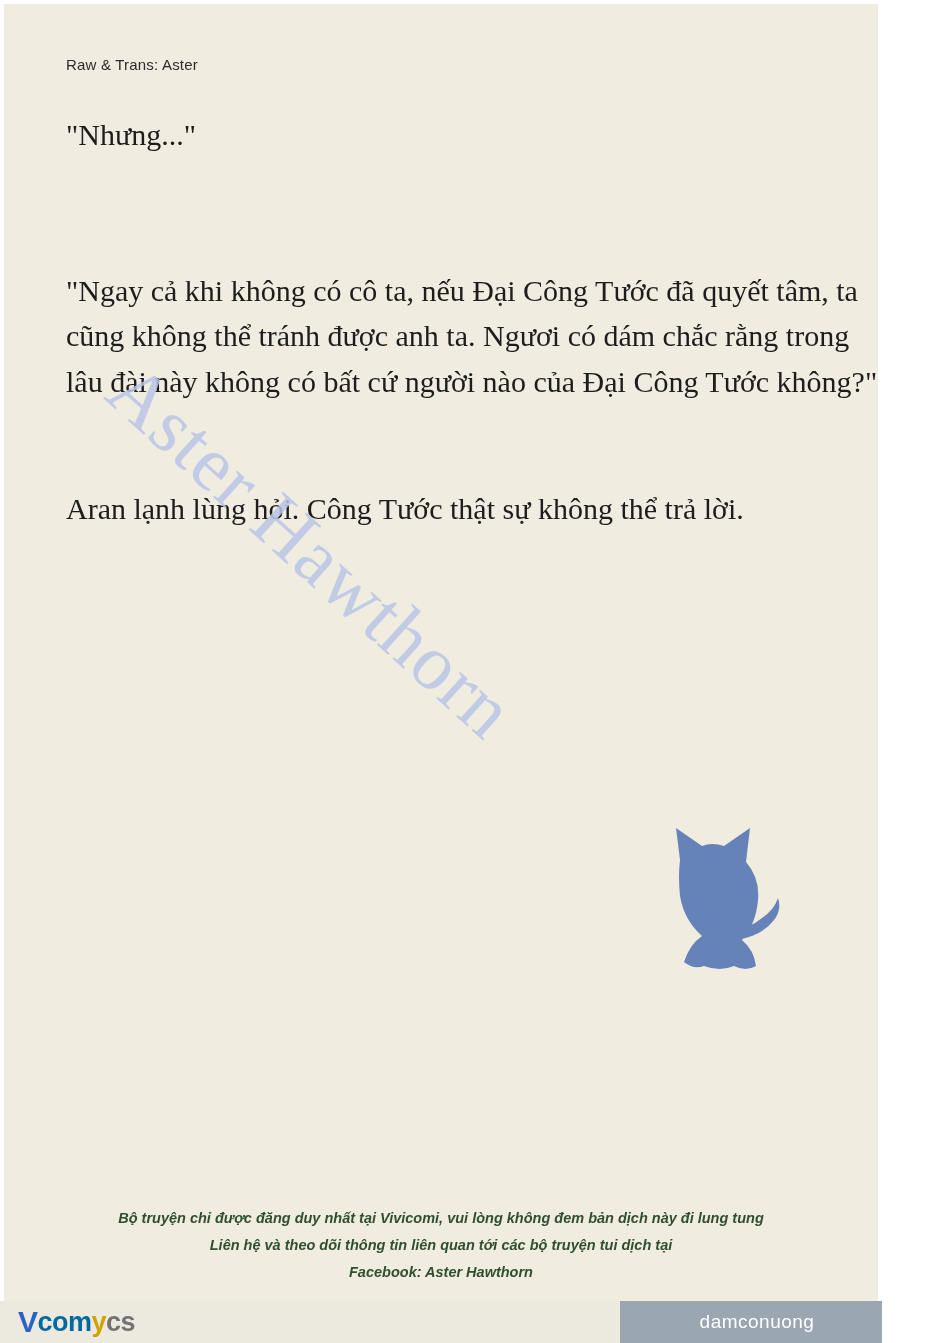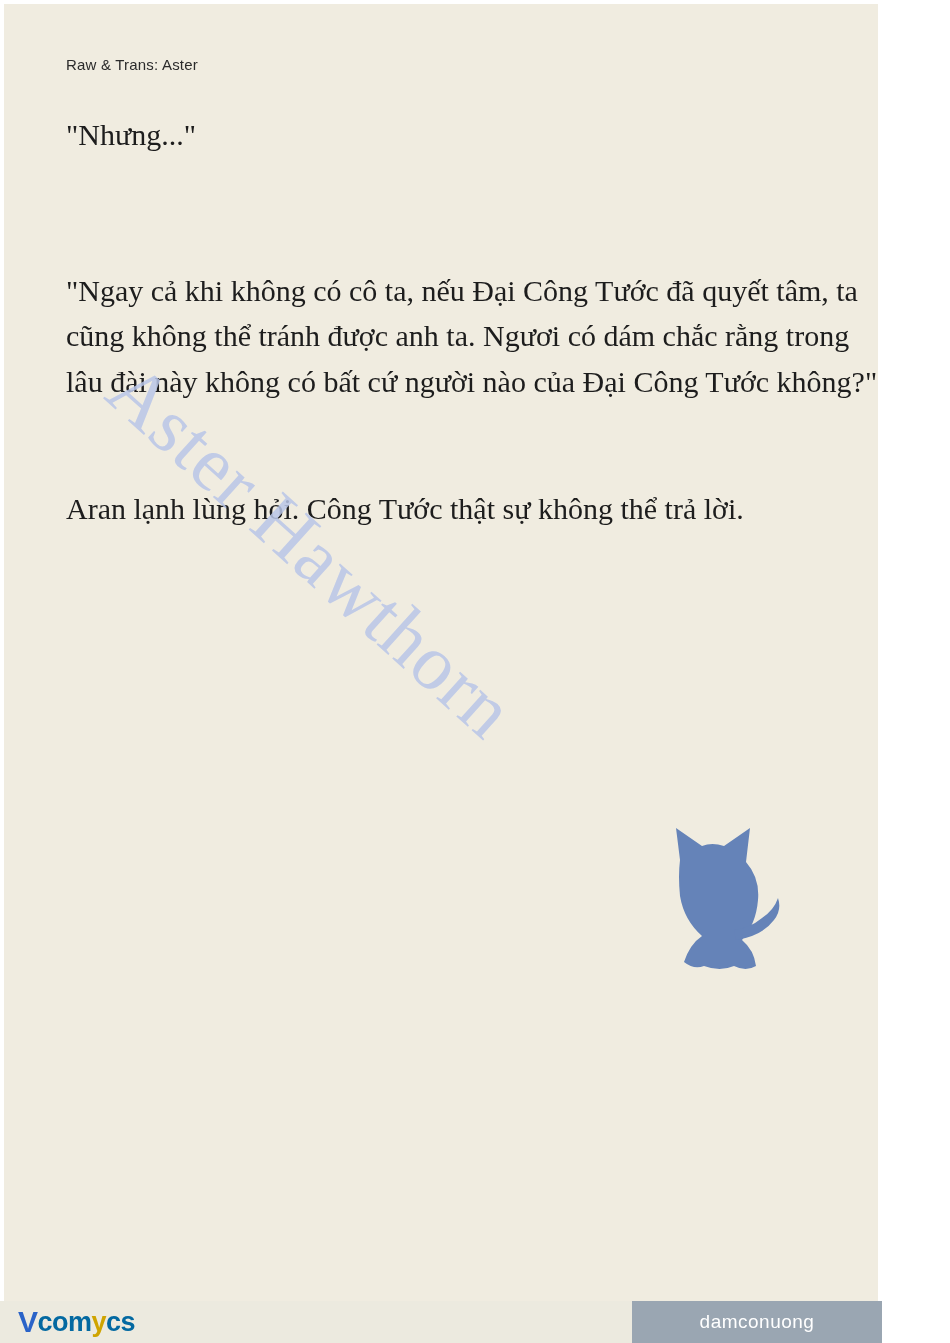--- a/index.html
+++ b/index.html
@@ -148,36 +148,37 @@
     color: #2a63c8;
     font-size: 30px;
   }
   .logo .com {
     color: #0369a1;
   }
   .logo .y {
     color: #cfa400;
   }
   .logo .cs {
-    color: #0369a1;
+    color: #737373;
   }
   .brand-tag {
     position: absolute;
     right: 0;
     bottom: 0;
     height: 42px;
     width: 250px;
     background: #9aa6b2;
     display: flex;
     align-items: center;
     justify-content: center;
     color: #ffffff;
     font-family: "Liberation Sans", sans-serif;
     font-size: 19px;
     letter-spacing: 0.5px;
+    padding-left: 12px;
   }
 </style>
 </head>
 <body>
 
 <div class="page">
 
   <div class="page-border-left"></div>
   <div class="page-border-top"></div>
   <div class="page-border-right"></div>
@@ -194,20 +195,25 @@
 
   <div class="cat-mark">
     <svg viewBox="0 0 140 160" width="140" height="160" xmlns="http://www.w3.org/2000/svg">
       <g fill="#5a7bb5">
         <path d="M30 40 L26 8 L52 26 Q62 22 74 26 L100 8 L96 42 Q110 58 108 80 Q106 104 92 120 Q104 130 106 146 Q96 152 84 146 Q70 152 54 146 Q44 150 34 142 Q40 124 52 116 Q34 100 30 76 Q28 56 30 40 Z"></path>
         <path d="M86 120 Q112 116 124 100 Q132 90 128 78 Q124 90 112 98 Q100 108 84 110 Z"></path>
       </g>
     </svg>
   </div>
 
+  <div class="footer-notice">
+    <div>Bộ truyện chỉ được đăng duy nhất tại Vivicomi, vui lòng không đem bản dịch này đi lung tung</div>
+    <div>Liên hệ và theo dõi thông tin liên quan tới các bộ truyện tui dịch tại</div>
+    <div>Facebook: Aster Hawthorn</div>
+  </div>
 
   <div class="bottom-bar">
     <div class="logo">
       <span class="v">V</span>
         <span class="com">com</span>
         <span class="y">y</span>
         <span class="cs">cs</span>
     </div>
     <div class="brand-tag">damconuong</div>
   </div>

